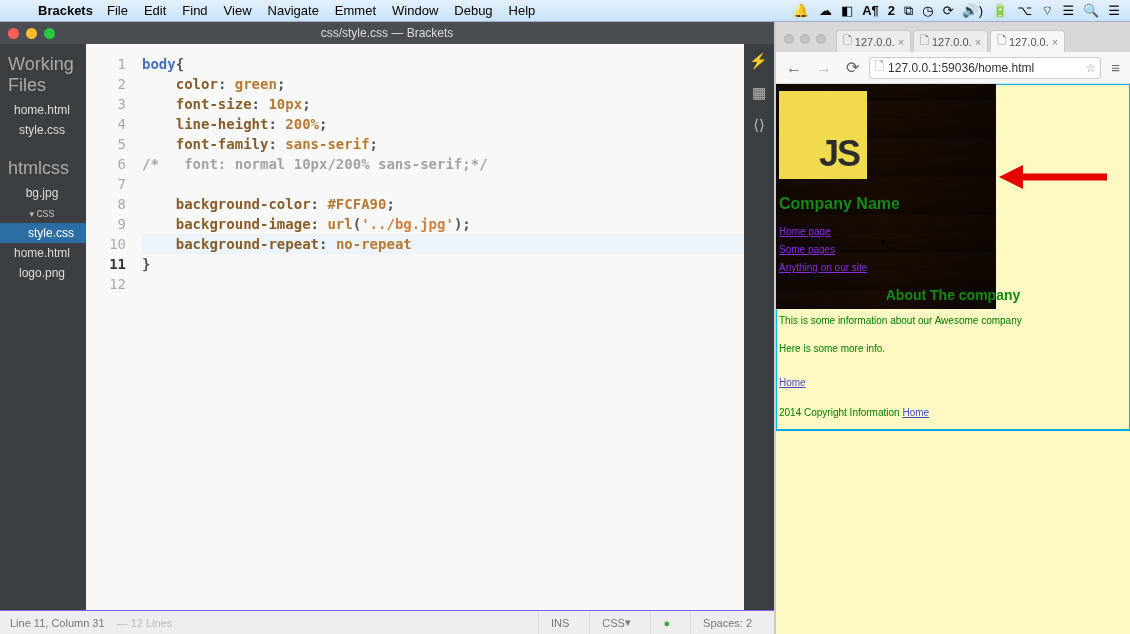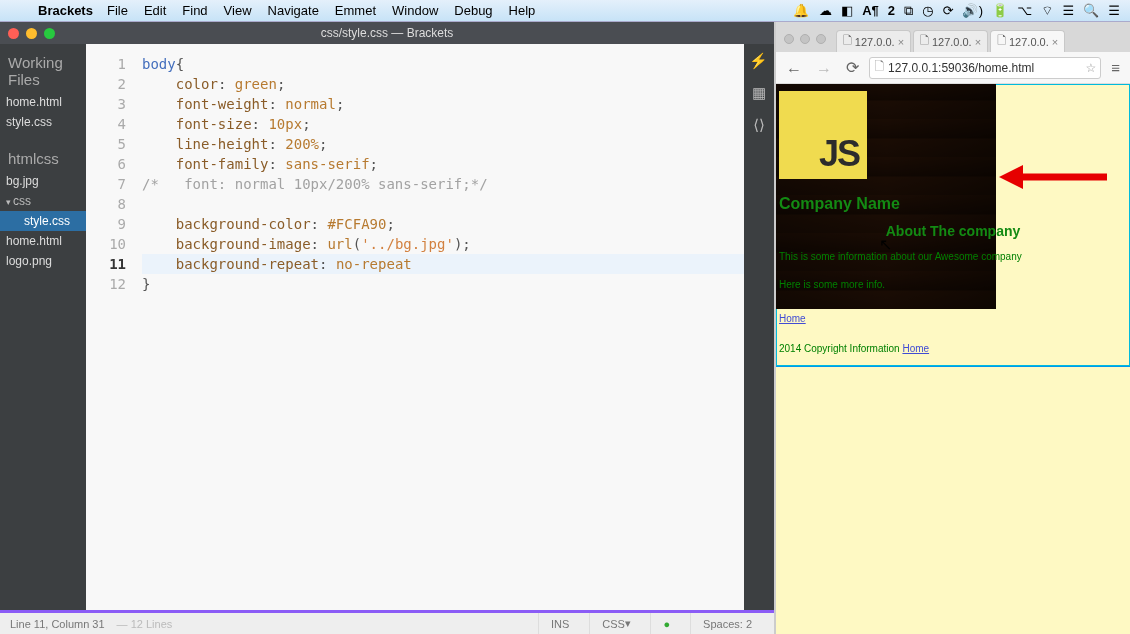--- a/index.html
+++ b/index.html
@@ -62,27 +62,28 @@
   width: 86px;
   background: #3c3f41;
   color: #c8c8c8;
   font-size: 12px;
   padding-top: 6px;
   overflow: hidden;
 }
 .sidebar .section-header {
   padding: 4px 8px;
   color: #aaa;
-  font-size: 15px;
+  font-size: 18px;
 }
 .sidebar .file-item {
   padding: 3px 8px 3px 6px;
   color: #ddd;
   cursor: pointer;
   white-space: nowrap;
+  text-align: center;
 }
 .sidebar .file-item.active {
   background: #2c6ea3;
   color: #fff;
 }
 .sidebar .file-item.indent { padding-left: 24px; }
 .sidebar .folder { color: #bbb; }
 .sidebar .folder::before { content: "▾ "; font-size: 9px; }
 
 .editor {
@@ -101,21 +102,21 @@
   padding: 10px 10px 0 0;
   user-select: none;
 }
 .gutter .ln { height: 20px; }
 .gutter .ln.current { color: #333; font-weight: 600; }
 .code {
   flex: 1;
   padding: 10px 0 0 6px;
   color: #535353;
 }
-.code .line { height: 20px; white-space: pre; }
+.code .line { height: 20px; white-space: pre; font-weight: bold; }
 .code .line.current { background: #ebf3fb; }
 .tok-sel { color: #446fbd; }
 .tok-prop { color: #8a5c28; }
 .tok-val { color: #b77a30; }
 .tok-str { color: #d28140; }
 .tok-comment { color: #a2a2a2; }
 
 .right-toolbar {
   width: 30px;
   background: #3c3f41;
@@ -125,21 +126,21 @@
   padding-top: 8px;
   gap: 14px;
   color: #bbb;
 }
 .right-toolbar span { cursor: pointer; font-size: 15px; }
 .bolt { color: #f5a623; }
 
 .statusbar {
   height: 24px;
   background: #eee;
-  border-top: 3px solid #8b5cf6;
+  border-top: 1px solid #8b5cf6;
   display: flex;
   align-items: center;
   font-size: 11px;
   color: #777;
   padding: 0 10px;
   gap: 8px;
 }
 .statusbar .dim { color: #bbb; margin-left: 4px; }
 .statusbar .spacer { flex: 1; }
 .statusbar .cell { border-left: 1px solid #ddd; padding: 0 12px; height: 100%; display: flex; align-items: center; }
@@ -333,21 +334,20 @@
           <div class="ln">7</div>
           <div class="ln">8</div>
           <div class="ln">9</div>
           <div class="ln">10</div>
           <div class="ln current">11</div>
           <div class="ln">12</div>
         </div>
       <div class="code" id="code">
           <div class="line"><span class="tok-sel">body</span>{</div>
           <div class="line">    <span class="tok-prop">color</span>: <span class="tok-val">green</span>;</div>
-          <div class="line">    <span class="tok-prop">font-weight</span>: <span class="tok-val">normal</span>;</div>
           <div class="line">    <span class="tok-prop">font-size</span>: <span class="tok-val">10px</span>;</div>
           <div class="line">    <span class="tok-prop">line-height</span>: <span class="tok-val">200%</span>;</div>
           <div class="line">    <span class="tok-prop">font-family</span>: <span class="tok-val">sans-serif</span>;</div>
           <div class="line"><span class="tok-comment">/*   font: normal 10px/200% sans-serif;*/</span></div>
           <div class="line"></div>
           <div class="line">    <span class="tok-prop">background-color</span>: <span class="tok-val">#FCFA90</span>;</div>
           <div class="line">    <span class="tok-prop">background-image</span>: <span class="tok-val">url</span>(<span class="tok-str">'../bg.jpg'</span>);</div>
           <div class="line current">    <span class="tok-prop">background-repeat</span>: <span class="tok-val">no-repeat</span></div>
           <div class="line">}</div>
         </div>
@@ -406,20 +406,25 @@
     <span class="hamburger">≡</span>
   </div>
   <div class="page-viewport">
     <div class="page-body">
       <div class="wood-bg"></div>
       <div class="page-content">
         <div class="logo-box">
             <span>JS</span>
           </div>
         <div class="h1-company">Company Name</div>
+        <div class="nav-links" id="page-nav">
+            <a>Home page</a>
+            <a>Some pages</a>
+            <a>Anything on our site</a>
+          </div>
         <div class="h2-about">About The company</div>
         <div class="para">This is some information about our Awesome company</div>
         <div class="para">Here is some more info.</div>
         <a class="footer-link">Home</a>
         <div class="copy">
           <span>2014 Copyright Information </span><a>Home</a>
         </div>
       </div>
     </div>
   </div>

